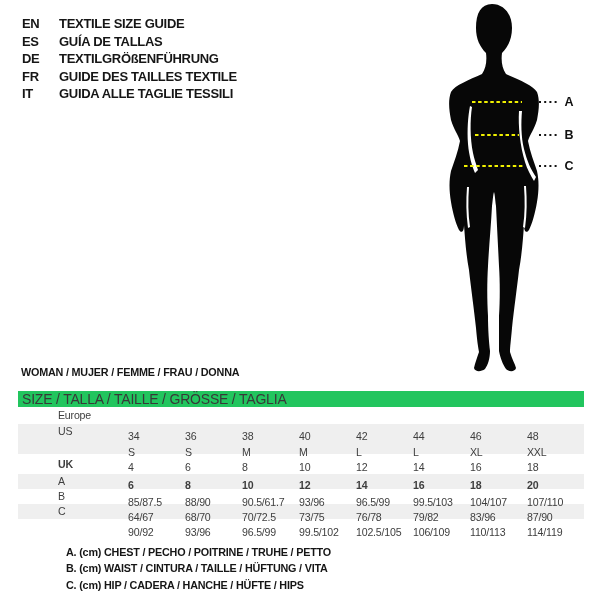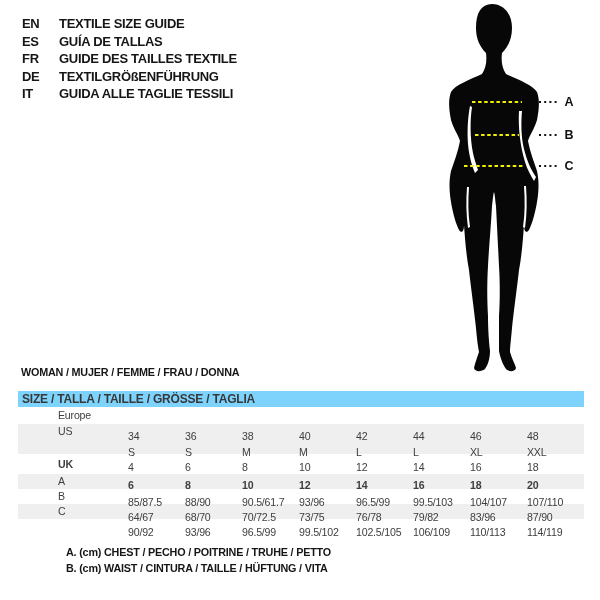--- a/index.html
+++ b/index.html
@@ -22,22 +22,22 @@
                 font-size:12.5px;font-weight:700;color:#111;letter-spacing:-0.2px;}
   #marker-a{top:95px;} #marker-b{top:128px;} #marker-c{top:159px;}
 
   
   .section-title{left:21px;top:366px;font-size:10.8px;font-weight:700;color:#161616;
                  letter-spacing:-0.2px;white-space:nowrap;}
 
   
   .size-table{left:18px;top:391px;width:566px;font-size:10.6px;color:#3e3e3e;
               letter-spacing:-0.2px;}
-  .thead{height:16px;line-height:16px;background:#7dd3fc;color:#383838;
-         padding-left:4px;font-size:12px;white-space:nowrap;font-weight:bold;}
+  .thead{height:16px;line-height:16px;background:#22c55e;color:#383838;
+         padding-left:4px;font-size:14px;white-space:nowrap;}
   .trow{display:flex;height:15px;line-height:15px;}
   .trow:nth-child(1){height:17px;line-height:17px;}
   .trow:nth-child(4){height:20px;line-height:20px;font-weight:bold;}
   .trow:nth-child(2),.trow:nth-child(3),
   .trow:nth-child(5),.trow:nth-child(7){background:#efefef;}
   .tlabel{width:74px;padding-left:4px;box-sizing:border-box;text-align:left;margin-left:36px;}
   .tcell{flex:1;text-align:left;margin-top:21px;}
 
   
   .legend{left:20px;top:544px;margin-left:46px;}
@@ -48,24 +48,24 @@
 <body>
 
 <div class="abs lang-block">
   <div class="lang-row">
     <span class="lang-code">EN</span><span>TEXTILE SIZE GUIDE</span>
   </div>
   <div class="lang-row">
     <span class="lang-code">ES</span><span>GUÍA DE TALLAS</span>
   </div>
   <div class="lang-row">
-    <span class="lang-code">FR</span><span>GUIDE DES TAILLES TEXTILE</span>
+    <span class="lang-code">DE</span><span>TEXTILGRÖßENFÜHRUNG</span>
   </div>
   <div class="lang-row">
-    <span class="lang-code">DE</span><span>TEXTILGRÖßENFÜHRUNG</span>
+    <span class="lang-code">FR</span><span>GUIDE DES TAILLES TEXTILE</span>
   </div>
   <div class="lang-row">
     <span class="lang-code">IT</span><span>GUIDA ALLE TAGLIE TESSILI</span>
   </div>
 </div>
 
 <div class="abs figure-wrap">
   <svg width="160" height="380" viewBox="0 0 160 380">
     <path d="M52,4
          C63,4 72,13 72,28 C72,39 68,47 62,53 C61,61 62,68 66,74
@@ -183,13 +183,14 @@
         <div class="tcell">106/109</div>
         <div class="tcell">110/113</div>
         <div class="tcell">114/119</div>
       </div>
     </div>
 </div>
 
 <div class="abs legend">
   <div class="legend-line">A. (cm) CHEST / PECHO / POITRINE / TRUHE / PETTO</div>
   <div class="legend-line">B. (cm) WAIST / CINTURA / TAILLE / HÜFTUNG / VITA</div>
+  <div class="legend-line">C. (cm) HIP / CADERA / HANCHE / HÜFTE / HIPS</div>
 </div>
 
 </body></html>

